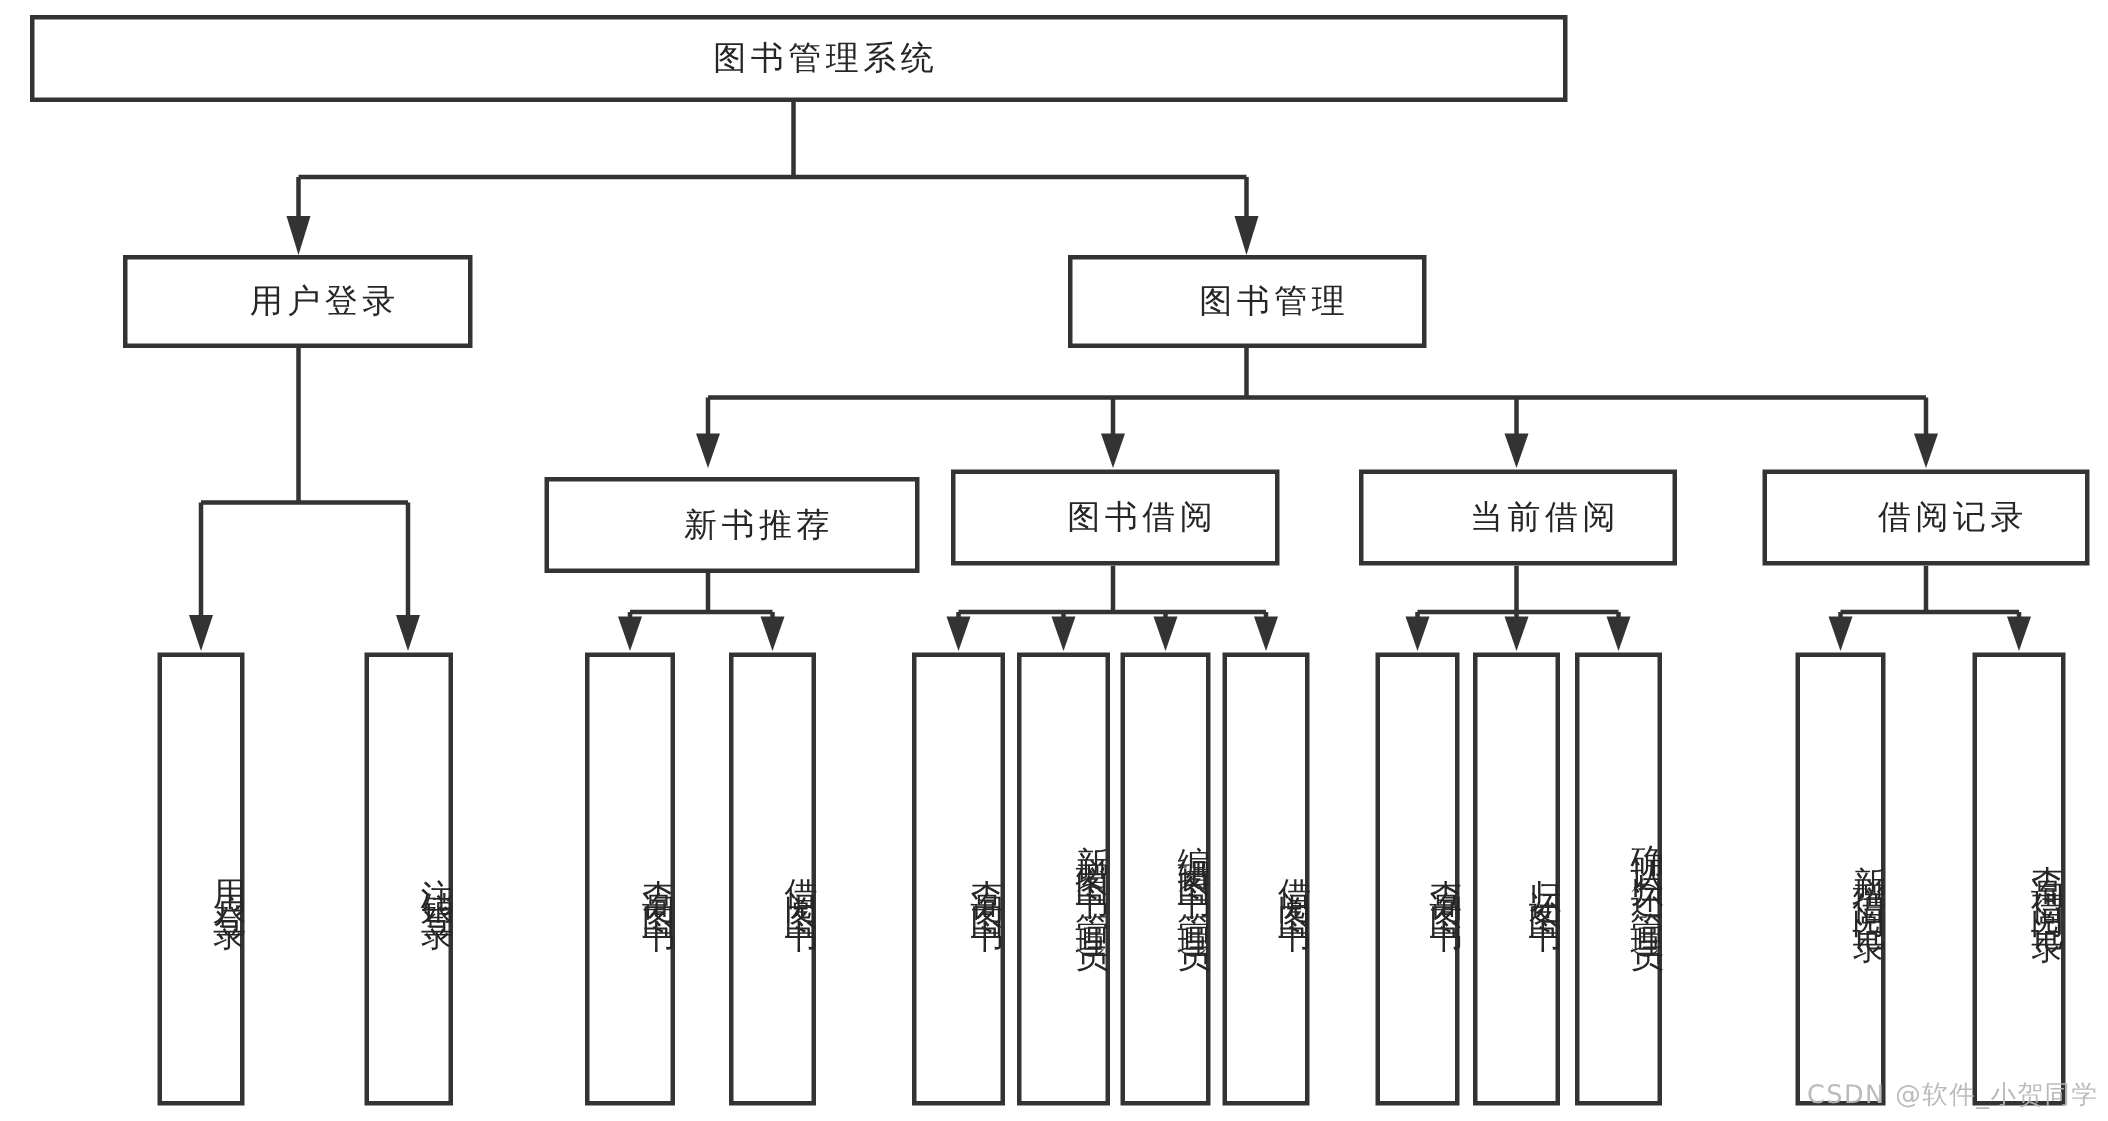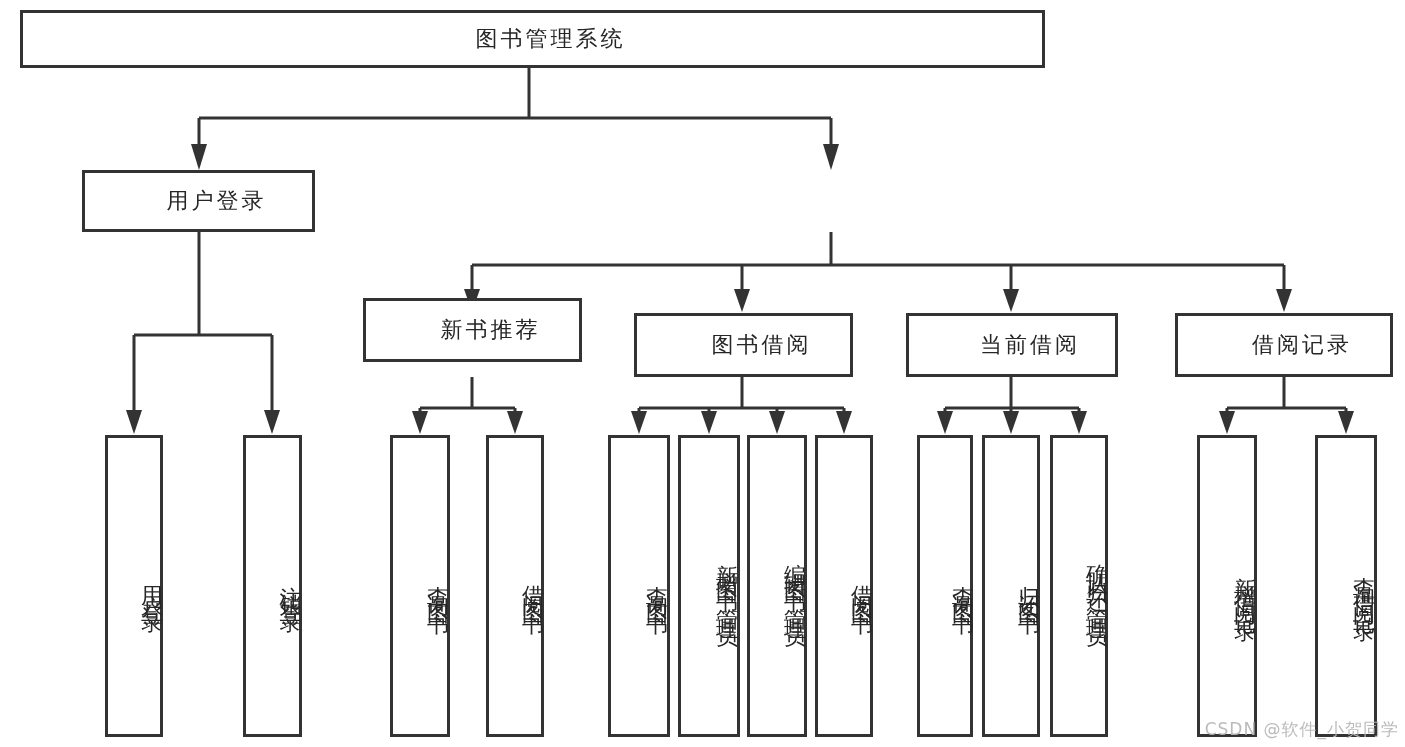--- a/index.html
+++ b/index.html
@@ -87,22 +87,25 @@
     </g>
   </svg>
 
   <div class="box h" style="left:20px;top:10px;width:1025px;height:58px">
     <span>图书管理系统</span>
   </div>
 
   <div class="box h" style="left:82px;top:170px;width:233px;height:62px">
     <span>用户登录</span>
   </div>
+  <div class="box h" style="left:712px;top:170px;width:239px;height:62px">
+    <span>图书管理</span>
+  </div>
 
-  <div class="box h" style="left:363px;top:298px;width:219px;height:64px">
+  <div class="box h" style="left:363px;top:318px;width:250px;height:64px">
     <span>新书推荐</span>
   </div>
   <div class="box h" style="left:634px;top:313px;width:219px;height:64px">
     <span>图书借阅</span>
   </div>
   <div class="box h" style="left:906px;top:313px;width:212px;height:64px">
     <span>当前借阅</span>
   </div>
   <div class="box h" style="left:1175px;top:313px;width:218px;height:64px">
     <span>借阅记录</span>

